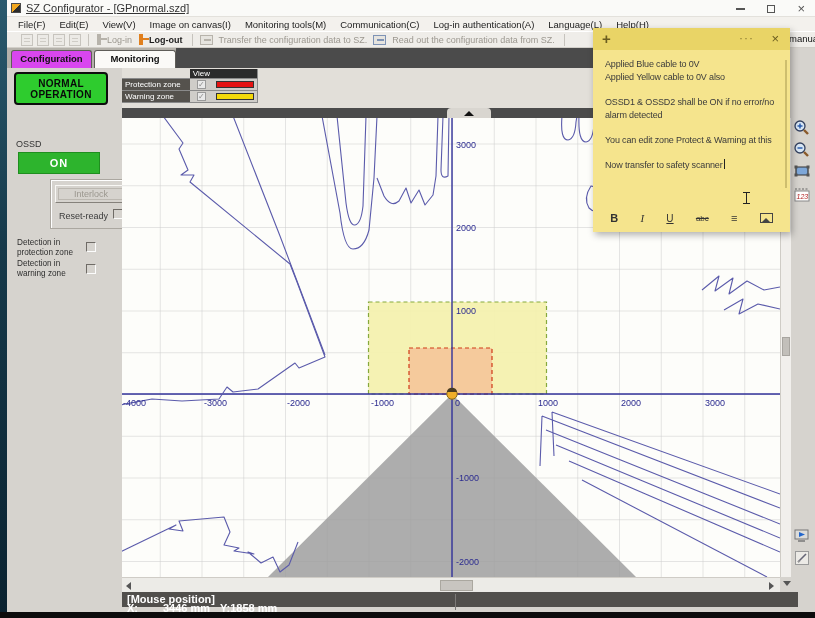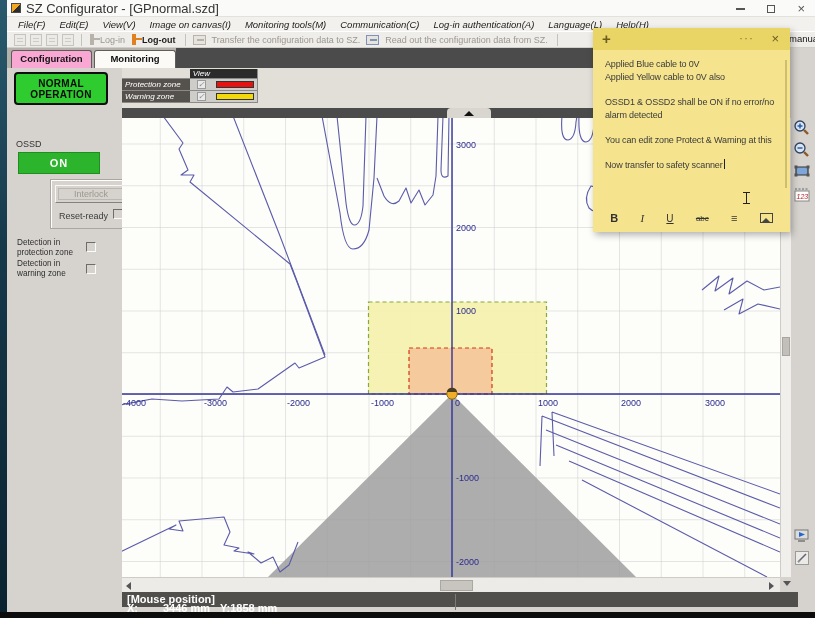--- a/index.html
+++ b/index.html
@@ -9,54 +9,54 @@
 
   
   .desktop-edge { position:absolute; left:0; top:0; width:7px; height:618px;
                   background:linear-gradient(180deg,#2a5a6e 0%,#16394a 40%,#0a2230 100%); }
   .bottombar { position:absolute; left:0; top:612px; width:815px; height:6px; background:#0c0c0c; }
 
   .titlebar { position:absolute; left:7px; top:0; width:808px; height:17px; background:#fafaf8;
               display:flex; align-items:center; border-bottom:1px solid #e3e1dc; }
   .app-icon { width:10px; height:10px; margin-left:4px; border:1px solid #4a4a4a;
               background:linear-gradient(135deg,#f2a71e 55%,#2c2c2c 55%); }
-  .title-text { font-size:13px; color:#333; margin-left:5px; }
+  .title-text { font-size:11px; color:#333; margin-left:5px;text-decoration:underline; }
   .win-controls { position:absolute; right:10px; top:0; height:17px; display:flex; gap:22px; align-items:center; }
   .wc-min { width:9px; height:2px; background:#555; }
   .wc-max { width:8px; height:8px; border:1.5px solid #555; }
   .wc-close { font-size:13px; color:#555; line-height:10px; }
 
   .menubar { position:absolute; left:7px; top:17px; width:808px; height:14px; background:#f3f1ed;
              display:flex; align-items:center; font-size:9.5px; color:#222; padding-left:4px; }
-  .menu-item { padding:17px 7px; white-space:nowrap;font-style:italic; }
+  .menu-item { padding:17px 7px; white-space:nowrap; }
 
   .toolbar { position:absolute; left:7px; top:31px; width:808px; height:17px; background:#efede9;
              border-top:1px solid #ffffff; border-bottom:1px solid #d2cfc9;
-             display:flex; align-items:center; font-size:9px; color:#9b978f; padding-left:5px; }
+             display:flex; align-items:center; font-size:9px; color:#9b978f; padding-left:12px; }
   .tb-ico { width:12px; height:12px; margin:0 2px; background:#eceae6; border:1px solid #c7c4be; position:relative; }
   .tb-ico i { position:absolute; left:2px; right:2px; top:3px; height:1px; background:#cfccc6;
               box-shadow:0 3px 0 #cfccc6; }
   .tbsep { width:1px; height:12px; background:#c6c3bd; margin:0 5px; }
   .ico-door { width:4px; height:11px; background:#b7b3ab; margin:0 2px 0 3px; position:relative; }
   .ico-door i { position:absolute; left:4px; top:4px; width:6px; height:2px; background:#b7b3ab; }
   .ico-door.orange { background:#e0801f; } .ico-door.orange i { background:#e0801f; }
   .tb-label { padding:0 4px; white-space:nowrap; }
   .tb-label.enabled { color:#1c1c1c; font-weight:bold; }
   .ico-box { width:13px; height:10px; border:1px solid #b7b3ab; background:#e6e4df; margin:0 2px; position:relative; }
   .ico-box i { position:absolute; right:1px; top:3px; width:7px; height:2px; background:#b7b3ab; }
   .ico-box.blue { border-color:#7e93b5; } .ico-box.blue i { background:#7e93b5; }
 
   
   .tabstrip { position:absolute; left:7px; top:48px; width:808px; height:20px; background:#b4b1aa; }
   .tab-dark { position:absolute; left:169px; top:0; width:614px; height:20px; background:#4b4b4b; }
   .tab-light-right { position:absolute; left:783px; top:0; width:25px; height:20px; background:#d6d3ce; }
   .tab { position:absolute; top:2px; height:18px; line-height:16px; text-align:center;
          font-size:9.5px; font-weight:bold; color:#111; border:1px solid #5f5d58; border-bottom:none;
          border-radius:3px 3px 0 0; }
-  .tab.inactive { left:4px; width:81px; background:#f9a8d4; }
+  .tab.inactive { left:4px; width:81px; background:#d946ef; }
   .tab.active { left:87px; width:82px; background:#fbfaf7; }
 
   
   .leftpanel { position:absolute; left:7px; top:68px; width:115px; height:544px; background:#d6d3ce; }
   .normal-op { position:absolute; left:7px; top:4px; width:94px; height:33px; background:#2ecc2e;
                border:2px solid #0d0d0d; border-radius:4px; display:flex; align-items:center; justify-content:center;
                text-align:center; font-size:10px; font-weight:bold; color:#0a0a0a; line-height:11px; letter-spacing:.3px; }
   .ossd-label { position:absolute; left:9px; top:71px; font-size:9px; color:#333; }
   .on-btn { position:absolute; left:11px; top:84px; width:82px; height:22px; background:#2db42d;
             border:1px solid #1f8e1f; color:#fff; font-size:11px; font-weight:bold; letter-spacing:1px;
@@ -69,21 +69,21 @@
                color:#9b978f; font-size:9px; text-align:center; line-height:16px; }
   .interlock i { position:absolute; inset:2px; border:1px solid #bcb8b1; }
   .reset-label { position:absolute; left:8px; top:31px; font-size:9px; color:#3c3c3c; }
   .cb3d { position:absolute; width:10px; height:10px; border-top:1.5px solid #6f6b66; border-left:1.5px solid #6f6b66;
           border-right:1px solid #fcfcfc; border-bottom:1px solid #fcfcfc; }
   .det-label { position:absolute; left:10px; width:64px; font-size:8.2px; color:#2e2e2e; line-height:9.5px; }
 
   
   .subheader { position:absolute; left:122px; top:68px; width:668px; height:40px; background:#e2dfd9; }
   .legend { position:absolute; left:122px; top:69px; width:136px; font-size:8px; color:#fff;
-            border-right:1px solid #8a8a8a;font-style:italic; }
+            border-right:1px solid #8a8a8a; }
   .lg-row { display:flex; height:12px; border-bottom:1px solid #8a8a8a; }
   .lg-row.hdr { height:10px; }
   .lg-label { width:68px; background:#55524d; padding:1px 0 0 3px; }
   .lg-view { width:24px; background:#cfcdc9; display:flex; align-items:center; justify-content:center; }
   .lg-swatch { width:44px; background:#cfcdc9; display:flex; align-items:center; justify-content:center; }
   .hdr .lg-label { background:transparent; }
   .hdr .lg-view, .hdr .lg-swatch { background:#2b2b2b; color:#fff; font-size:8px; }
   .lg-cb { width:9px; height:9px; background:#e9e9e9; border:1px solid #9a9a9a; color:#8a8a8a;
            font-size:8px; line-height:8px; text-align:center; }
   .swatch { width:38px; height:7px; border:1px solid #333; }

